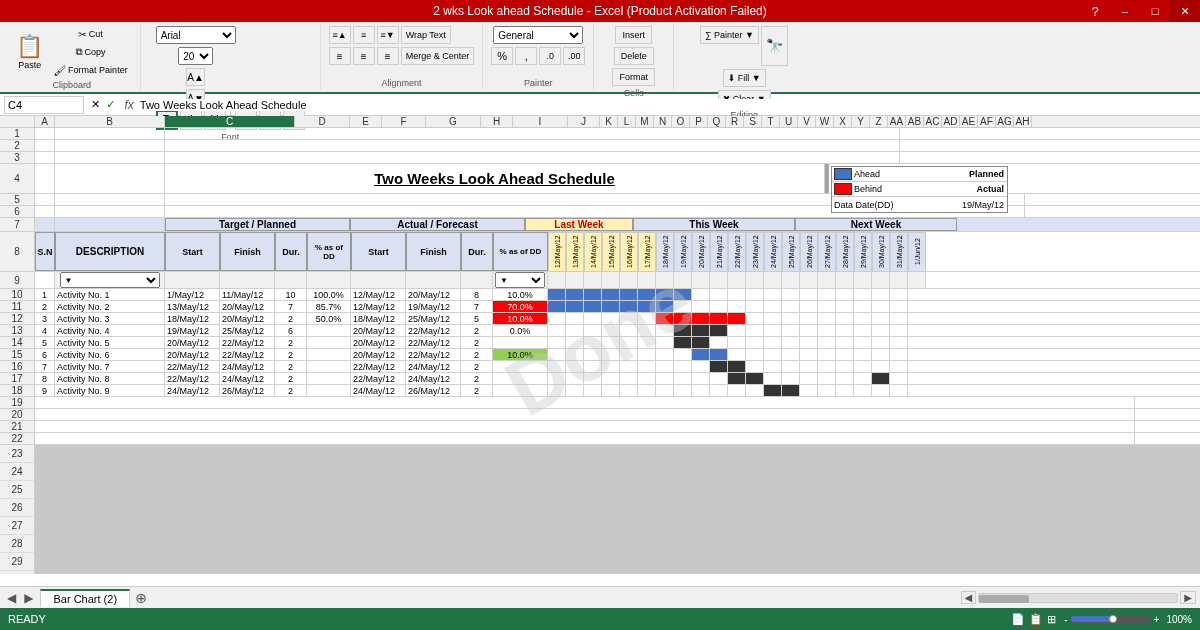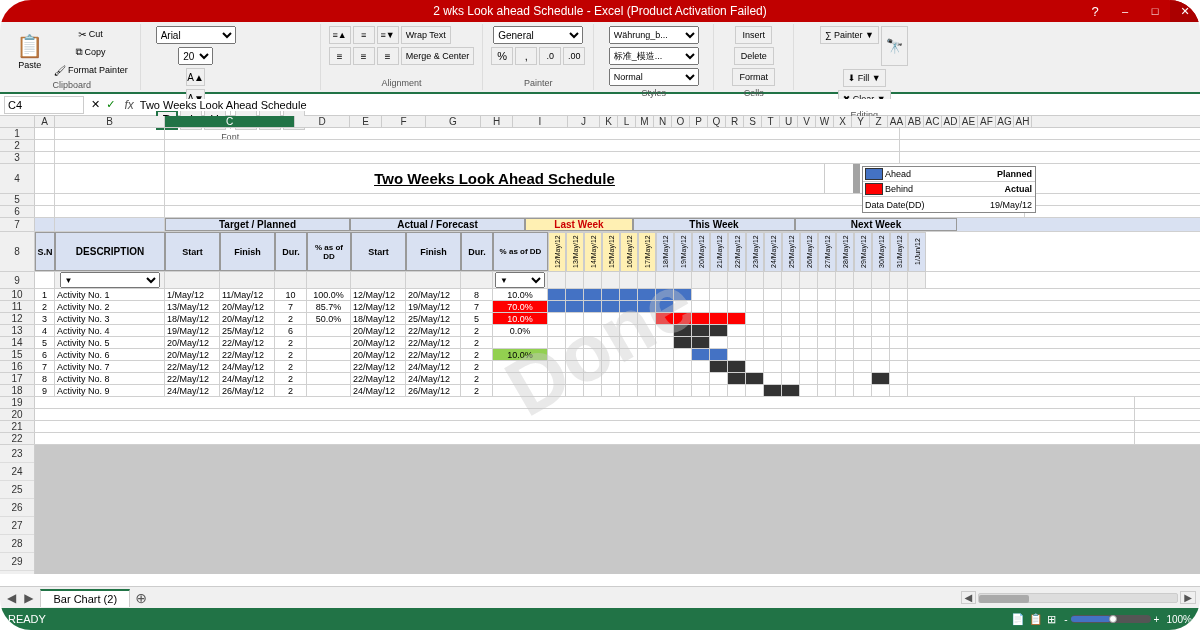--- a/index.html
+++ b/index.html
@@ -268,21 +268,21 @@
       color: rgba(200,200,200,0.4);
       font-weight: bold;
       pointer-events: none;
       z-index: 5;
       white-space: nowrap;
     }
   </style>
 </head>
 <body>
 
-<div id="app" style="width:1200px;height:630px;overflow:hidden;position:relative;border-radius:31px;">
+<div id="app" style="width:1200px;height:630px;overflow:hidden;position:relative;">
 
   <div id="title-bar">
     <span style="font-size:12px;">2 wks Look ahead Schedule - Excel (Product Activation Failed)</span>
     <div class="window-controls">
       <span style="font-size:13px;">?</span>
       <span>–</span>
       <span>□</span>
       <span style="background:#a00;">✕</span>
     </div>
   </div>
@@ -365,28 +365,20 @@
         <div style="display:flex;gap:2px;align-items:center;">
           <button style="width:22px;height:18px;border:1px solid #ccc;background:#f0f0f0;font-size:11px;cursor:pointer;">%</button>
           <button style="width:22px;height:18px;border:1px solid #ccc;background:#f0f0f0;font-size:11px;cursor:pointer;">,</button>
           <button style="width:22px;height:18px;border:1px solid #ccc;background:#f0f0f0;font-size:9px;cursor:pointer;">.0</button>
           <button style="width:22px;height:18px;border:1px solid #ccc;background:#f0f0f0;font-size:9px;cursor:pointer;">.00</button>
         </div>
       </div>
       <span class="ribbon-group-label">Painter</span>
     </div>
 
-    <div class="ribbon-group" style="min-width:120px;">
-      <div class="ribbon-group-content" style="flex-direction:column;gap:3px;align-items:flex-start;">
-        <select style="font-size:9px;width:90px;height:18px;"><option>Währung_b...</option></select>
-        <select style="font-size:9px;width:90px;height:18px;"><option>标准_模造...</option></select>
-        <select style="font-size:9px;width:90px;height:18px;"><option>Normal</option></select>
-      </div>
-      <span class="ribbon-group-label">Styles</span>
-    </div>
 
     <div class="ribbon-group" style="min-width:80px;">
       <div class="ribbon-group-content" style="flex-direction:column;gap:3px;">
         <button style="font-size:9px;height:18px;padding:0 6px;border:1px solid #ccc;background:#f0f0f0;cursor:pointer;">Insert</button>
         <button style="font-size:9px;height:18px;padding:0 6px;border:1px solid #ccc;background:#f0f0f0;cursor:pointer;">Delete</button>
         <button style="font-size:9px;height:18px;padding:0 6px;border:1px solid #ccc;background:#f0f0f0;cursor:pointer;">Format</button>
       </div>
       <span class="ribbon-group-label">Cells</span>
     </div>
 
@@ -473,21 +465,21 @@
     </div>
 
     <div class="sheet-row" style="height:30px;">
       <div class="row-num">4</div>
       <div class="cell" style="width:20px;"></div>
       <div class="cell" style="width:110px;"></div>
       <div class="merged-title" style="width:660px;background:#fff;">
         <span style="font-size:15px;font-weight:bold;text-decoration:underline;">Two Weeks Look Ahead Schedule</span>
       </div>
 
-      <div style="width:185px;position:relative;border-left:7px solid #a3a3a3;margin-left:28px;">
+      <div style="width:185px;position:relative;border-left:4px solid #a3a3a3;">
         <div style="display:flex;flex-direction:column;font-size:9px;border:1px solid #888;background:white;margin:2px;">
           <div style="display:flex;align-items:center;height:15px;border-bottom:1px solid #ccc;">
             <div style="width:18px;height:12px;background:#4472c4;margin:0 2px;flex-shrink:0;border:1px solid #333;"></div>
             <span style="flex:1;font-size:9px;">Ahead</span>
             <span style="font-size:9px;padding-right:3px;font-weight:bold;">Planned</span>
           </div>
           <div style="display:flex;align-items:center;height:15px;border-bottom:1px solid #ccc;">
             <div style="width:18px;height:12px;background:#ff0000;margin:0 2px;flex-shrink:0;border:1px solid #333;"></div>
             <span style="flex:1;font-size:9px;">Behind</span>
             <span style="font-size:9px;padding-right:3px;font-weight:bold;">Actual</span>

